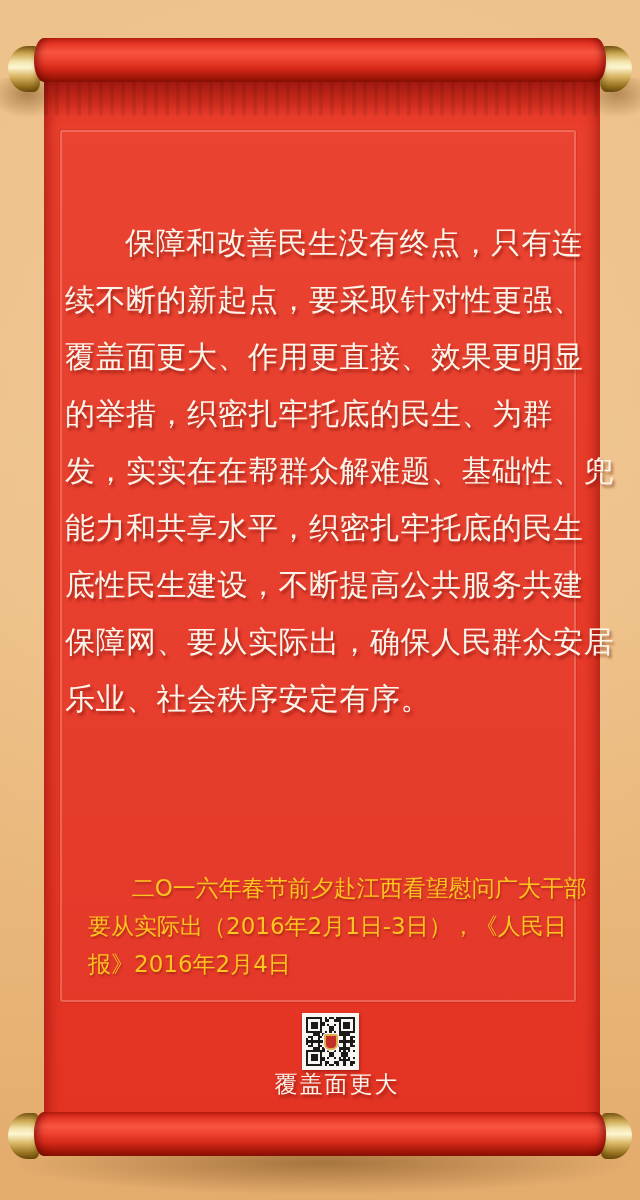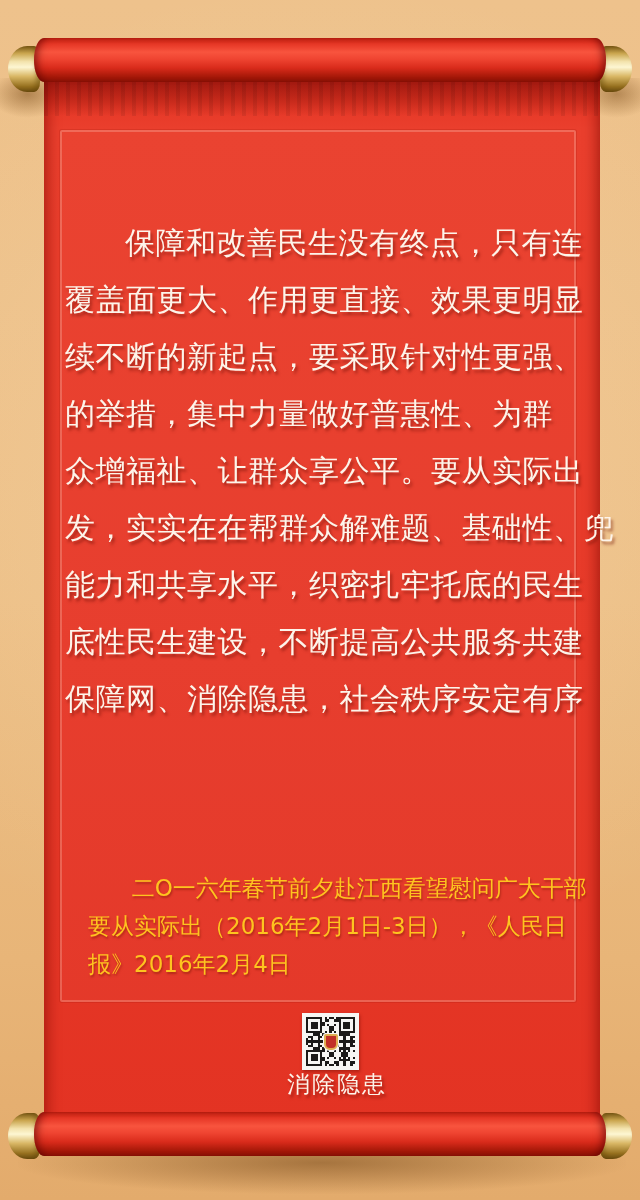--- a/index.html
+++ b/index.html
@@ -125,28 +125,28 @@
   <div class="shadow-blob knob-shadow-tr"></div>
   <div class="shadow-blob bottom-shadow"></div>
 
   <div class="sheet">
     <div class="roller-shadow-band"></div>
     <div class="panel"></div>
   </div>
 
   <div class="quote" id="quote">
       <div class="quote-line">保障和改善民生没有终点，只有连</div>
+      <div class="quote-line">续不断的新起点，要采取针对性更强、</div>
       <div class="quote-line">覆盖面更大、作用更直接、效果更明显</div>
-      <div class="quote-line">续不断的新起点，要采取针对性更强、</div>
-      <div class="quote-line">的举措，集中力量做好普惠性、为群</div>
-      <div class="quote-line">众增福祉、让群众享公平。要从实际出</div>
+      <div class="quote-line">的举措，织密扎牢托底的民生、为群</div>
       <div class="quote-line">发，实实在在帮群众解难题、基础性、兜</div>
       <div class="quote-line">能力和共享水平，织密扎牢托底的民生</div>
       <div class="quote-line">底性民生建设，不断提高公共服务共建</div>
-      <div class="quote-line">保障网、消除隐患，社会秩序安定有序</div>
+      <div class="quote-line">保障网、要从实际出，确保人民群众安居</div>
+      <div class="quote-line">乐业、社会秩序安定有序。</div>
     </div>
 
   <div class="citation" id="citation">
       <div class="cite-line">二O一六年春节前夕赴江西看望慰问广大干部</div>
       <div class="cite-line">要从实际出（2016年2月1日-3日），《人民日</div>
       <div class="cite-line">报》2016年2月4日</div>
     </div>
 
   <div class="qr-wrap">
     <svg id="qr-svg" viewBox="0 0 21 21" shape-rendering="crispEdges">
@@ -386,21 +386,21 @@
         <rect x="6" y="20" width="1" height="1" fill="#1c1a18"></rect>
         <rect x="8" y="20" width="1" height="1" fill="#1c1a18"></rect>
         <rect x="10" y="20" width="1" height="1" fill="#1c1a18"></rect>
         <rect x="11" y="20" width="1" height="1" fill="#1c1a18"></rect>
         <rect x="13" y="20" width="1" height="1" fill="#1c1a18"></rect>
         <rect x="16" y="20" width="1" height="1" fill="#1c1a18"></rect>
         <rect x="19" y="20" width="1" height="1" fill="#1c1a18"></rect>
       </svg>
     <div class="qr-emblem"></div>
   </div>
-  <div class="qr-label">消除隐患</div>
+  <div class="qr-label">覆盖面更大</div>
 
   <div class="knob left tl"></div>
   <div class="knob right tr"></div>
   <div class="roller top"></div>
 
   <div class="knob left bl"></div>
   <div class="knob right br"></div>
   <div class="roller bottom"></div>
 
 </div>

